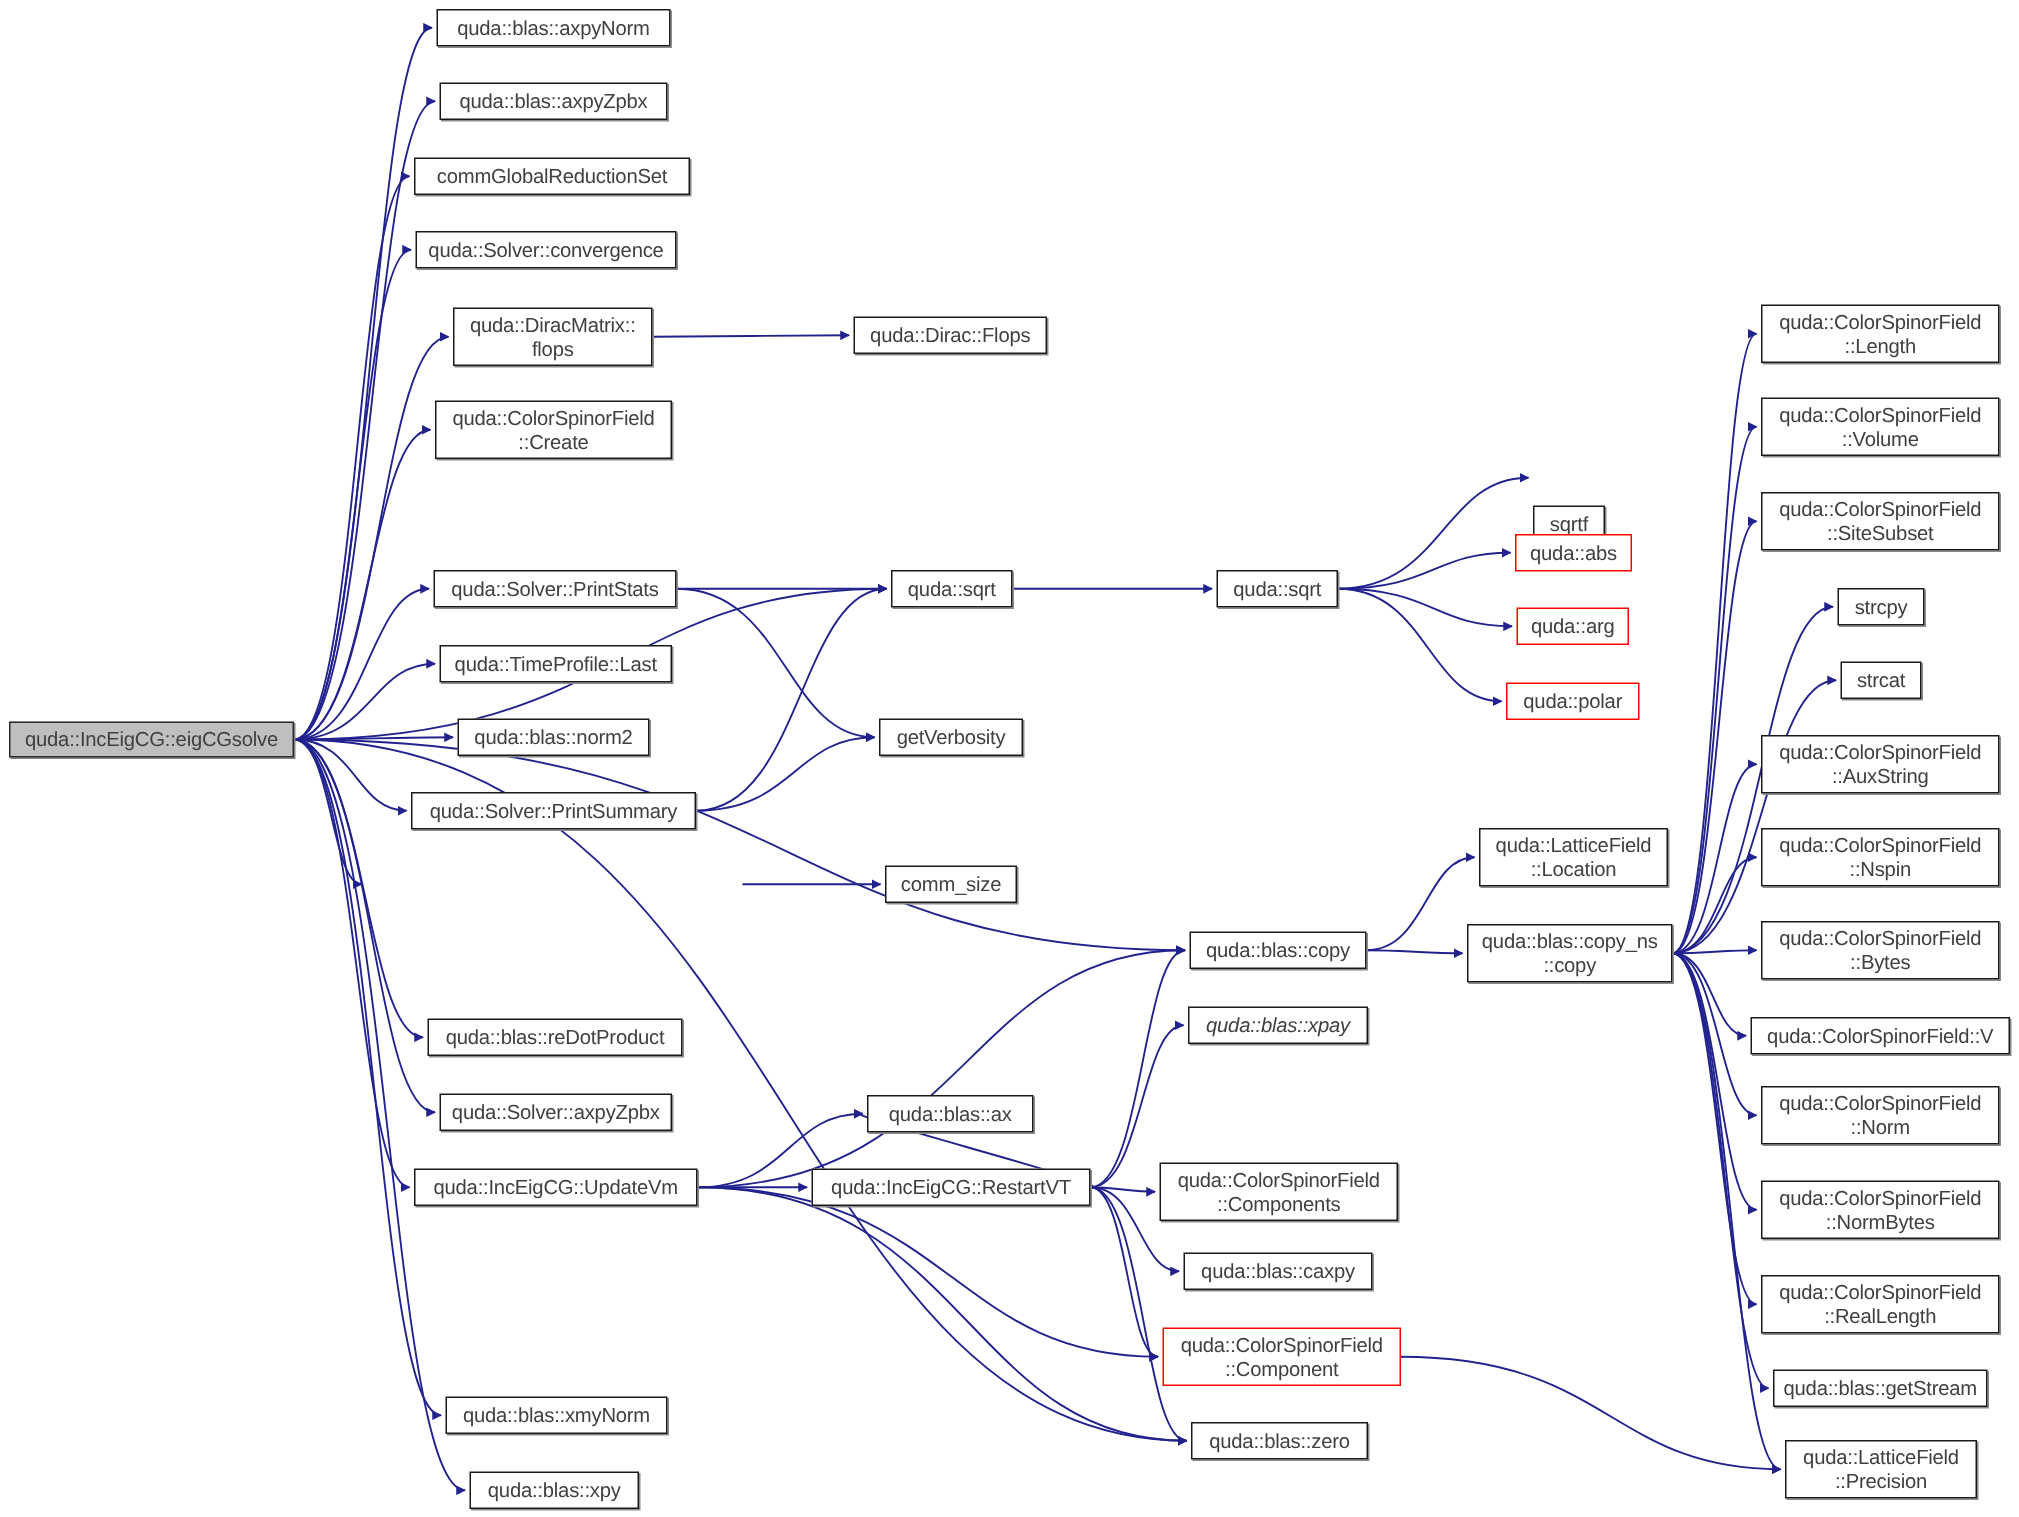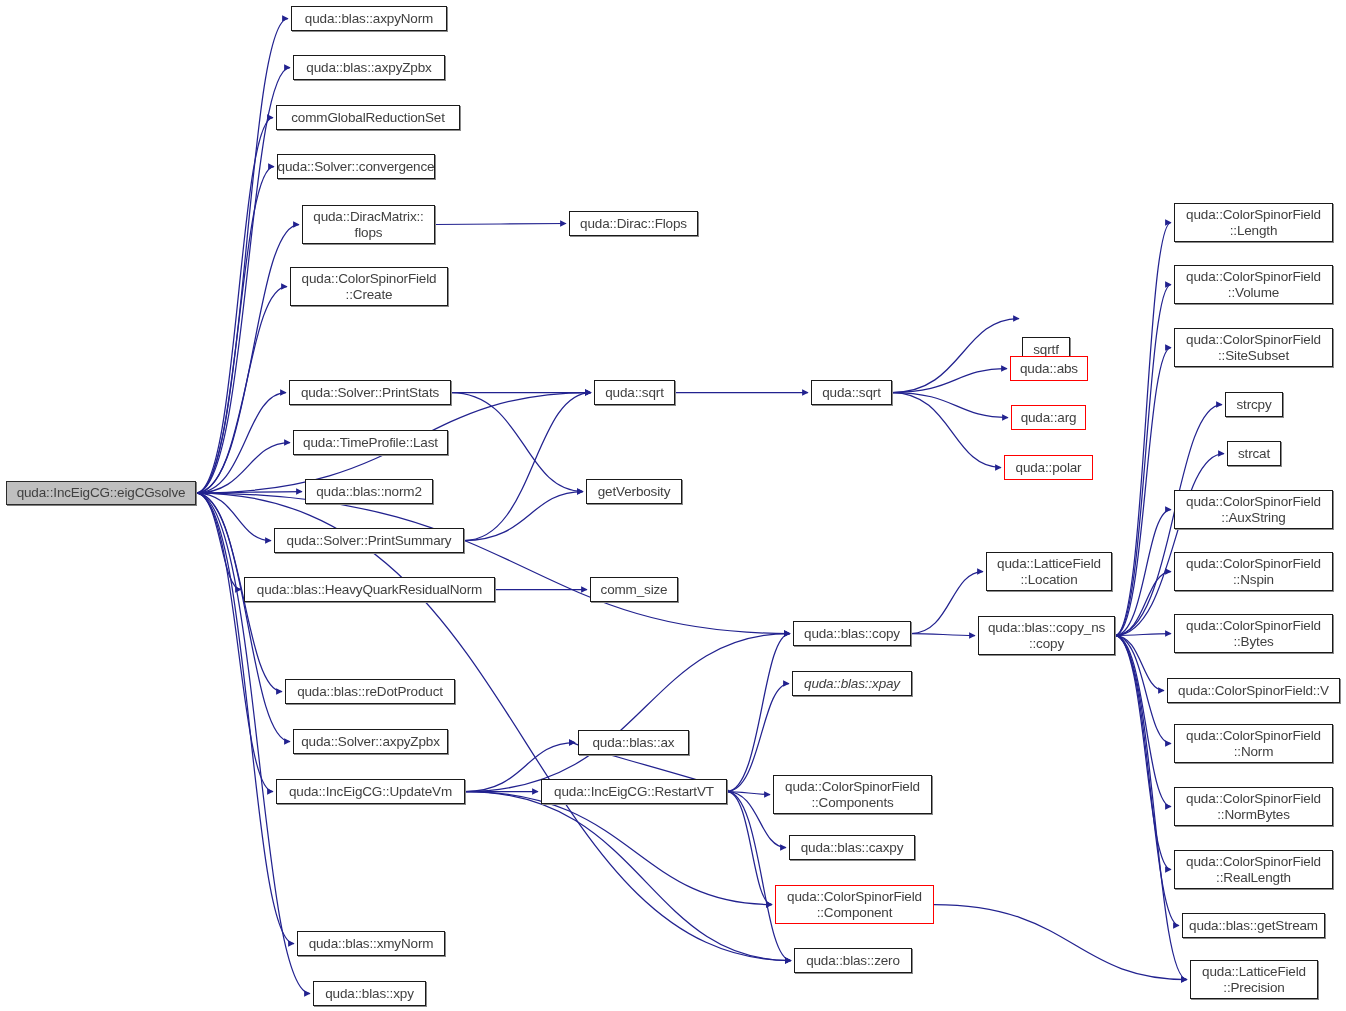--- a/index.html
+++ b/index.html
@@ -118,30 +118,29 @@
       <path d="M 1115 635.5 C 1145.8 635.5 1145.8 806.5 1171 806.5" fill="none" stroke="#22228f" stroke-width="1.25" marker-end="url(#arw)"></path>
       <path d="M 1115 635.5 C 1145.8 635.5 1145.8 869.5 1171 869.5" fill="none" stroke="#22228f" stroke-width="1.25" marker-end="url(#arw)"></path>
       <path d="M 1115 635.5 C 1150.2 635.5 1150.2 925.5 1179 925.5" fill="none" stroke="#22228f" stroke-width="1.25" marker-end="url(#arw)"></path>
       <path d="M 1115 635.5 C 1154.6 635.5 1154.6 979.5 1187 979.5" fill="none" stroke="#22228f" stroke-width="1.25" marker-end="url(#arw)"></path>
       <path d="M 934 904.5 C 1073.15 904.5 1073.15 979.5 1187 979.5" fill="none" stroke="#22228f" stroke-width="1.25" marker-end="url(#arw)"></path>
     </svg>
 <div class="node root" style="left: 6px; top: 481px; width: 190px; height: 24px;">quda::IncEigCG::eigCGsolve</div>
     <div class="node shadow" style="left: 291px; top: 6px; width: 156px; height: 25px;">quda::blas::axpyNorm</div>
     <div class="node shadow" style="left: 293px; top: 55px; width: 152px; height: 25px;">quda::blas::axpyZpbx</div>
     <div class="node shadow" style="left: 276px; top: 105px; width: 184px; height: 25px;">commGlobalReductionSet</div>
-    <div class="node shadow" style="left: 277px; top: 154px; width: 158px; height: 25px;">quda::Solver::convergence</div>
+    <div class="node shadow" style="left: 277px; top: 154px; width: 174px; height: 25px;">quda::Solver::convergence</div>
     <div class="node shadow" style="left: 302px; top: 205px; width: 133px; height: 39px;">quda::DiracMatrix::
 flops</div>
     <div class="node shadow" style="left: 290px; top: 267px; width: 158px; height: 39px;">quda::ColorSpinorField
 ::Create</div>
     <div class="node shadow" style="left: 289px; top: 380px; width: 162px; height: 25px;">quda::Solver::PrintStats</div>
     <div class="node shadow" style="left: 293px; top: 430px; width: 155px; height: 25px;">quda::TimeProfile::Last</div>
     <div class="node shadow" style="left: 305px; top: 479px; width: 128px; height: 25px;">quda::blas::norm2</div>
     <div class="node shadow" style="left: 274px; top: 528px; width: 190px; height: 25px;">quda::Solver::PrintSummary</div>
-    <div class="node shadow" style="left: 244px; top: 577px; width: 251px; height: 25px;">quda::blas::HeavyQuarkResidualNorm</div>
     <div class="node shadow" style="left: 285px; top: 679px; width: 170px; height: 25px;">quda::blas::reDotProduct</div>
     <div class="node shadow" style="left: 293px; top: 729px; width: 155px; height: 25px;">quda::Solver::axpyZpbx</div>
     <div class="node shadow" style="left: 276px; top: 779px; width: 189px; height: 25px;">quda::IncEigCG::UpdateVm</div>
     <div class="node shadow" style="left: 297px; top: 931px; width: 148px; height: 25px;">quda::blas::xmyNorm</div>
     <div class="node shadow" style="left: 313px; top: 981px; width: 113px; height: 25px;">quda::blas::xpy</div>
     <div class="node shadow" style="left: 569px; top: 211px; width: 129px; height: 25px;">quda::Dirac::Flops</div>
     <div class="node shadow" style="left: 594px; top: 380px; width: 81px; height: 25px;">quda::sqrt</div>
     <div class="node shadow" style="left: 586px; top: 479px; width: 96px; height: 25px;">getVerbosity</div>
     <div class="node shadow" style="left: 590px; top: 577px; width: 88px; height: 25px;">comm_size</div>
     <div class="node shadow" style="left: 578px; top: 730px; width: 111px; height: 25px;">quda::blas::ax</div>

